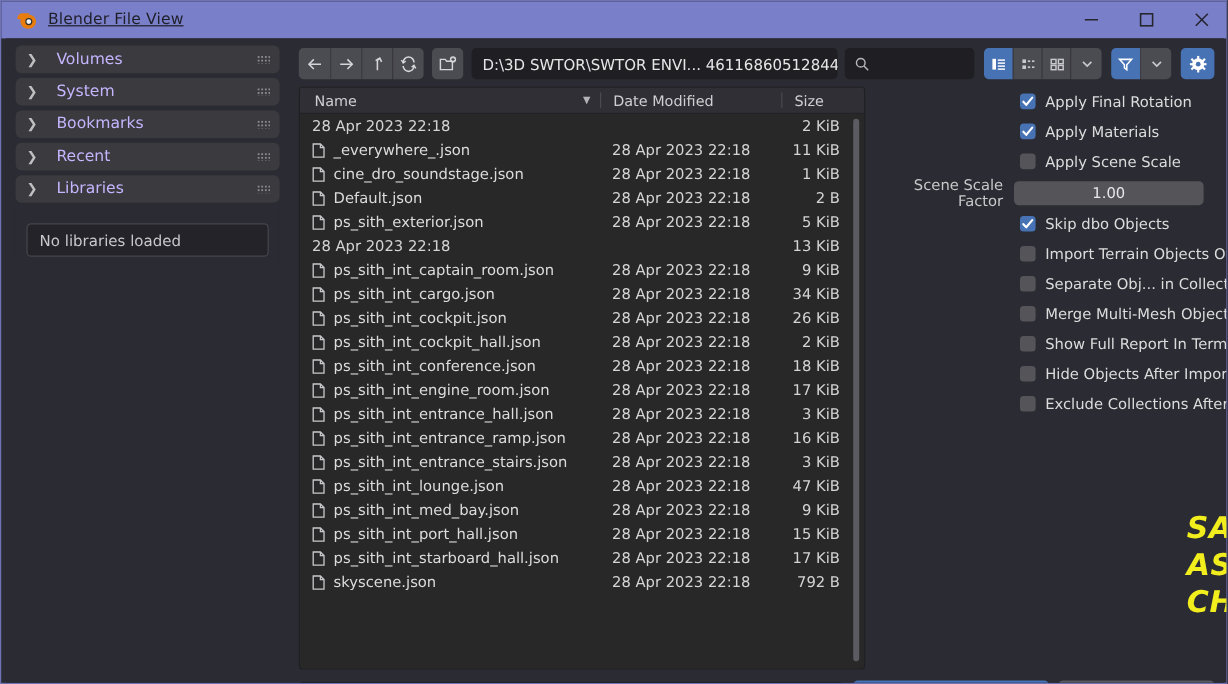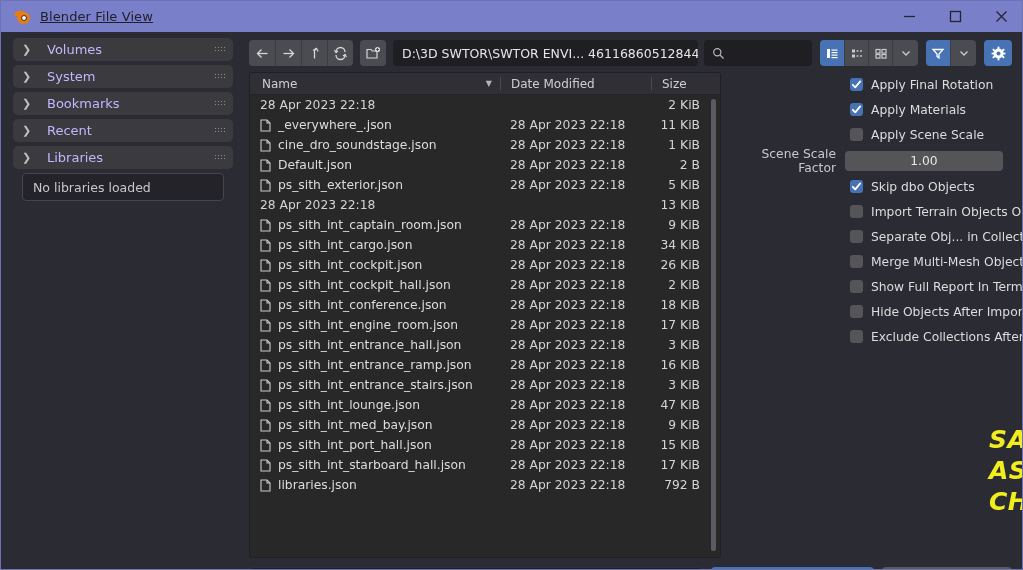--- a/index.html
+++ b/index.html
@@ -83,21 +83,21 @@
     position: absolute; right: 8px; top: 8px;
     width: 11px; height: 7px;
     background-image:
       radial-gradient(#9a9aa0 40%, transparent 41%);
     background-size: 3px 3px;
     opacity: .85;
   }
   .lib-body {
     background: #2b2b33;
     border-radius: 0 0 5px 5px;
-    padding: 4px 9px 8px 9px;
+    padding: 17px 9px 8px 9px;
     margin-top: -4px;
   }
   .lib-empty {
     background: #232329;
     border: 1px solid #45454c;
     border-radius: 4px;
     height: 28px;
     display: flex; align-items: center;
     padding-left: 10px;
     font-size: 12.5px; color: #c8c8ca;
@@ -678,21 +678,21 @@
             </div>
             <div class="fdate">28 Apr 2023 22:18</div>
             <div class="fsize">17 KiB</div>
           </div>
           <div class="frow">
             <div class="fname">
               <svg class="doc-icon" viewBox="0 0 11 13">
                 <path d="M1 1 L7 1 L10 4 L10 12 L1 12 Z" fill="none" stroke="#c9c9cc" stroke-width="1.1"></path>
                 <path d="M7 1 L7 4 L10 4" fill="none" stroke="#c9c9cc" stroke-width="1.1"></path>
               </svg>
-              <span>libraries.json</span>
+              <span>skyscene.json</span>
             </div>
             <div class="fdate">28 Apr 2023 22:18</div>
             <div class="fsize">792 B</div>
           </div>
         </div>
       <div id="vscroll"></div>
     </div>
 
     <div id="options">
       <div id="opts-top">

